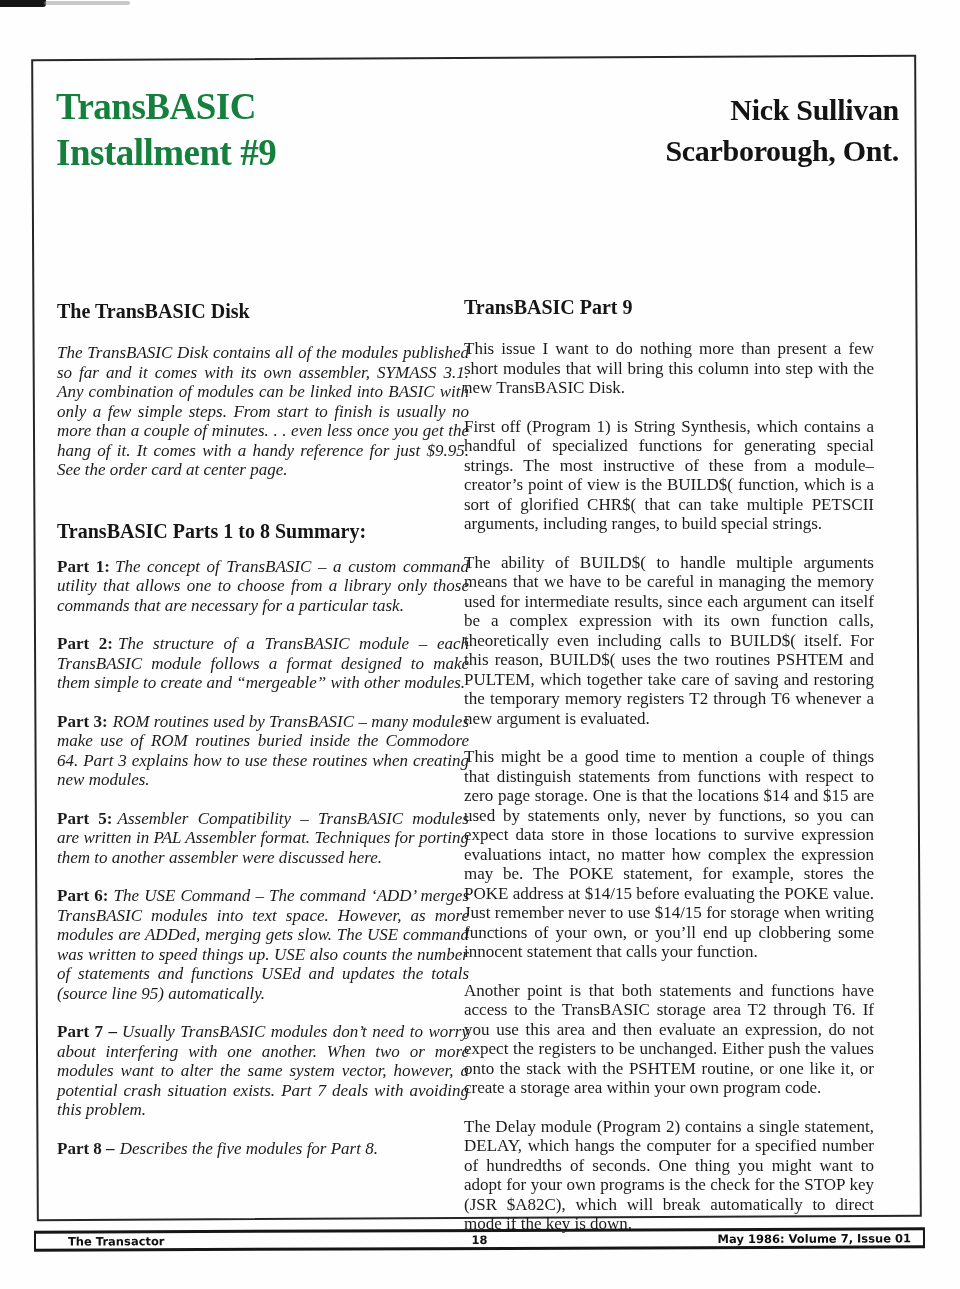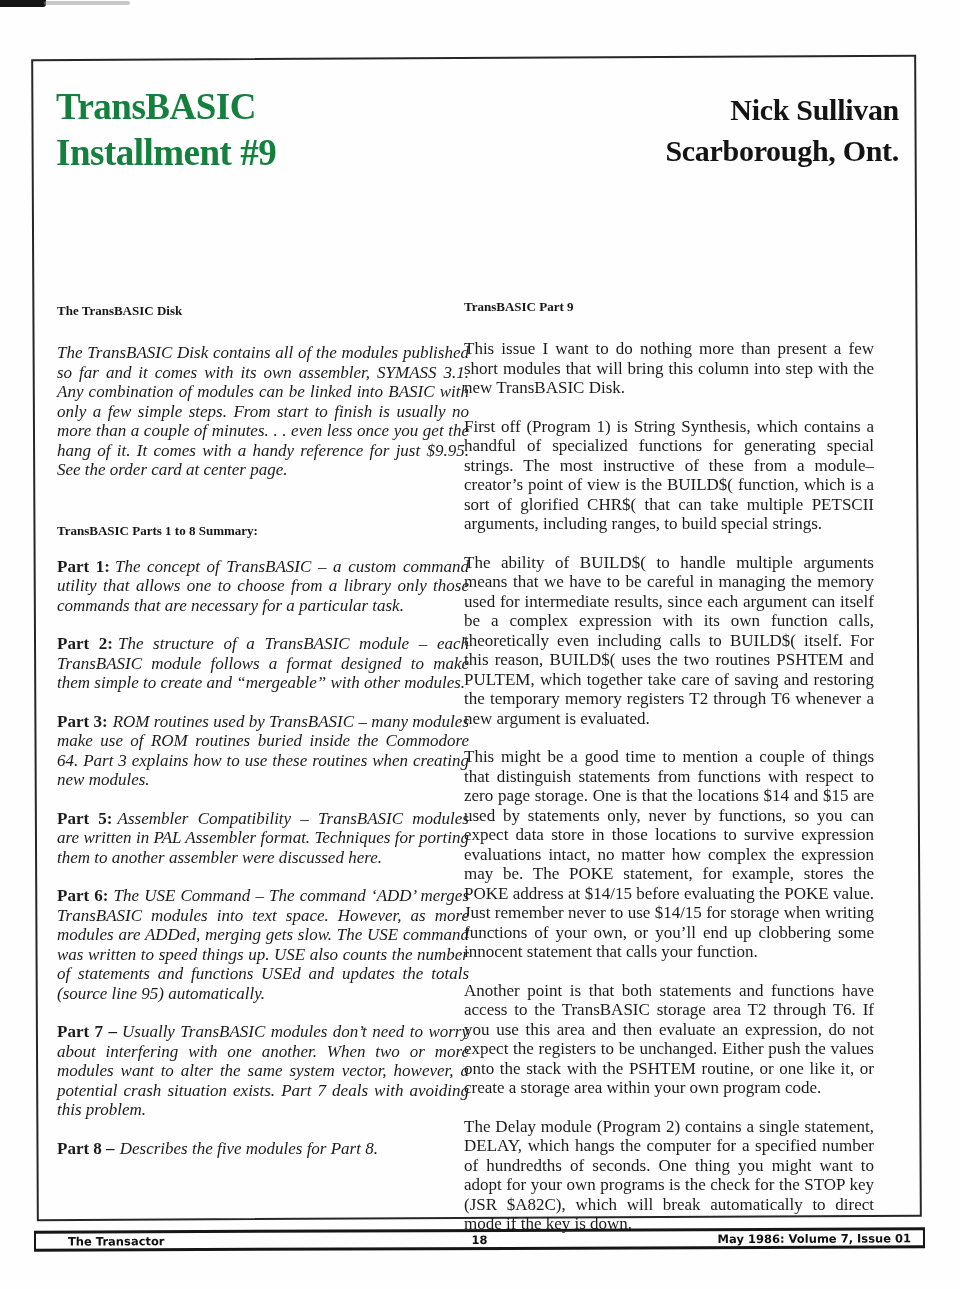--- a/index.html
+++ b/index.html
@@ -34,21 +34,21 @@
     position: absolute; right: 61px; top: 89px;
     font-size: 30px; line-height: 41px; font-weight: bold;
     text-align: right; letter-spacing: -0.3px; color: #141414;
   }
 
   .col { position: absolute; font-size: 17px; line-height: 19.5px; }
   .col-left  { left: 57px;  top: 300px; width: 412px; }
   .col-right { left: 464px; top: 296px; width: 410px; }
 
   .col h3 {
-    font-size: 13px; line-height: 22px; margin: 0 0 21px 0;
+    font-size: 20px; line-height: 22px; margin: 0 0 21px 0;
     font-weight: bold; color: #161616;
   }
   .col h3.summary { margin-top: 40px; margin-bottom: 15px; }
 
   .col p { margin: 0 0 19px 0; text-align: justify; }
   .it { font-style: italic; }
   .part b { font-style: normal; font-weight: bold; margin-right: 0.30em; white-space: nowrap; }
 
   
   .footer {

